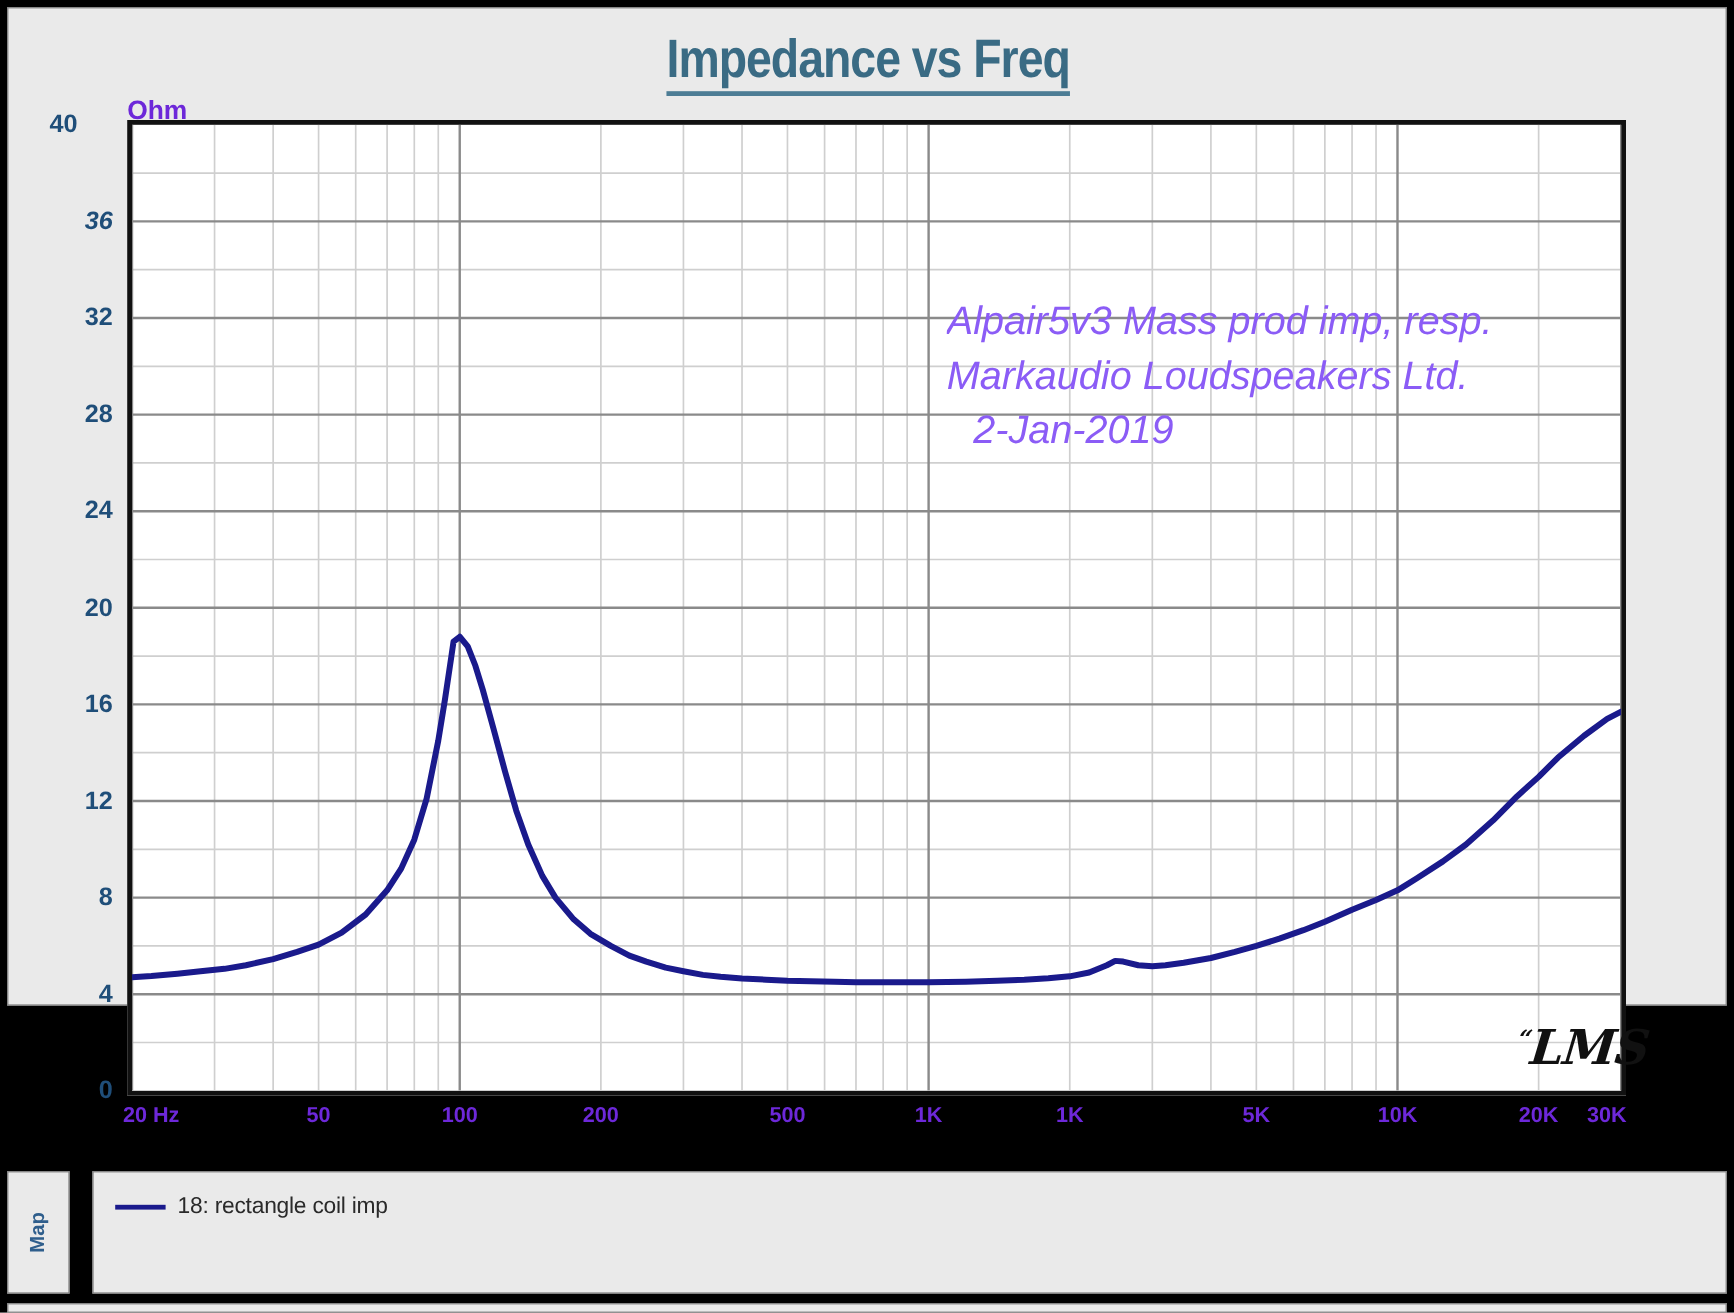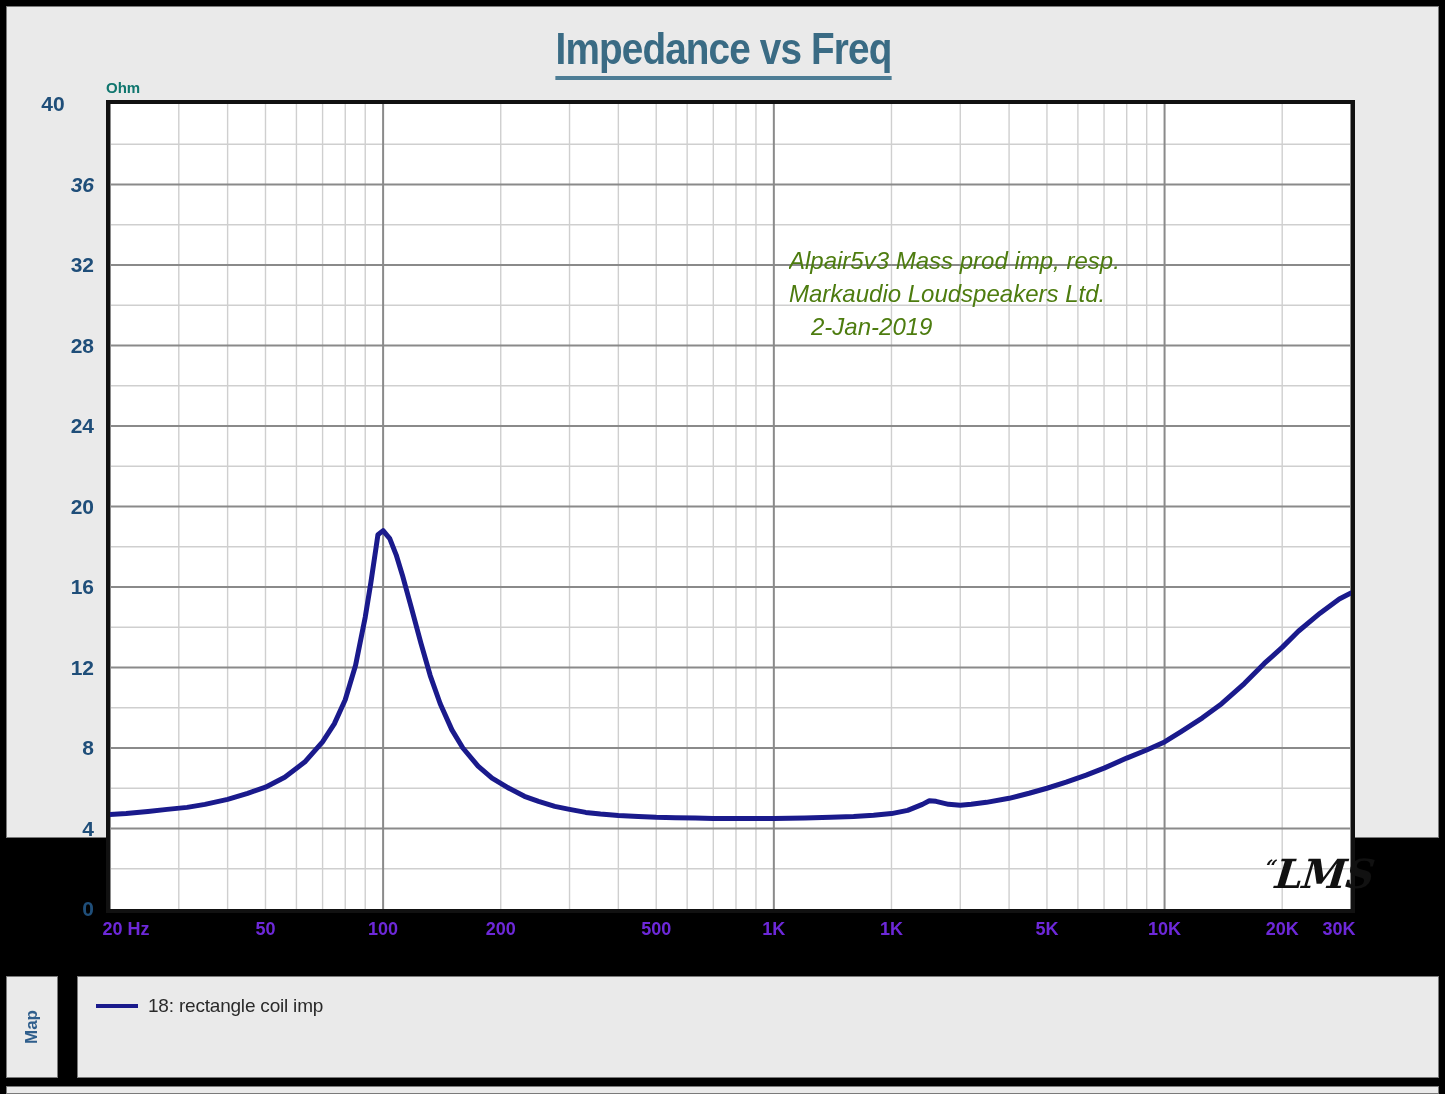--- a/index.html
+++ b/index.html
@@ -50,23 +50,23 @@
   }
   .chart-title span {
     border-bottom: 4px solid #4d7d95;
     padding-bottom: 2px;
   }
 
   .unit-label {
     position: absolute;
     left: 99px;
     top: 72px;
-    font-size: 15px;
-    font-weight: bold;
-    color: #0f766e;
+    font-size: 22px;
+    font-weight: bold;
+    color: #6d28d9;
     letter-spacing: 0px;
   }
 
   
   .plot-box {
     position: absolute;
     left: 99px;
     top: 93px;
     width: 1249px;
     height: 813px;
@@ -108,23 +108,23 @@
   
   .annotation {
     position: absolute;
     left: 782px;
     top: 237px;
     width: 566px;
     overflow: hidden;
     pointer-events: none;
   }
   .annotation div {
-    font-size: 24px;
+    font-size: 33px;
     font-style: italic;
-    color: #4d7c0f;
+    color: #8b5cf6;
     line-height: 1.38;
     white-space: nowrap;
   }
   .ann-line3 { padding-left: 22px; }
 
   
   .lms-mark {
     position: absolute;
     left: 1258px;
     top: 843px;

